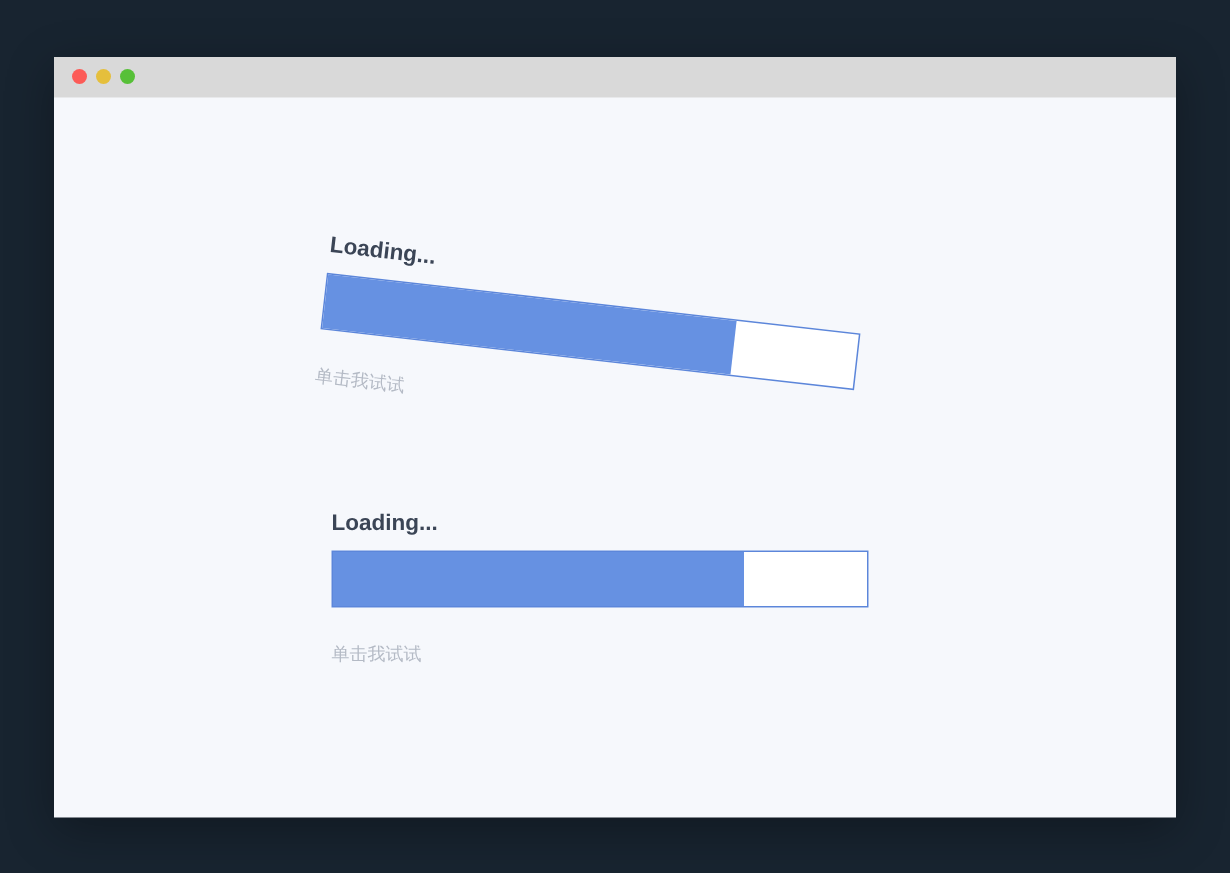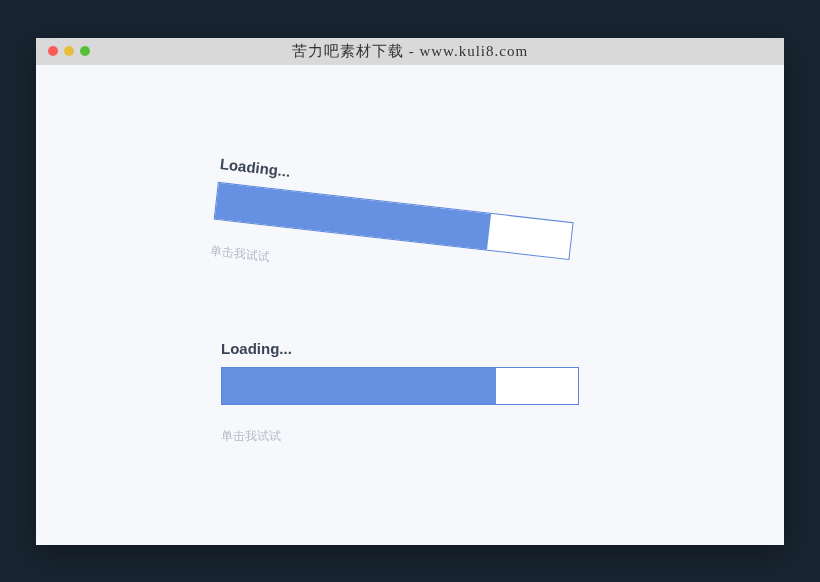--- a/index.html
+++ b/index.html
@@ -101,21 +101,20 @@
 </head>
 <body>
 
 <div class="window">
   <div class="titlebar">
     <div class="traffic-lights">
       <div class="traffic-light tl-red"></div>
       <div class="traffic-light tl-yellow"></div>
       <div class="traffic-light tl-green"></div>
     </div>
-    <div class="window-title">苦力吧素材下载 - www.kuli8.com</div>
   </div>
   <div class="content">
 
     <div class="loader-group loader-group-1">
       <div class="loading-label">Loading...</div>
       <div class="progress-bar">
         <div class="progress-fill"></div>
       </div>
       <div class="hint">单击我试试</div>
     </div>

